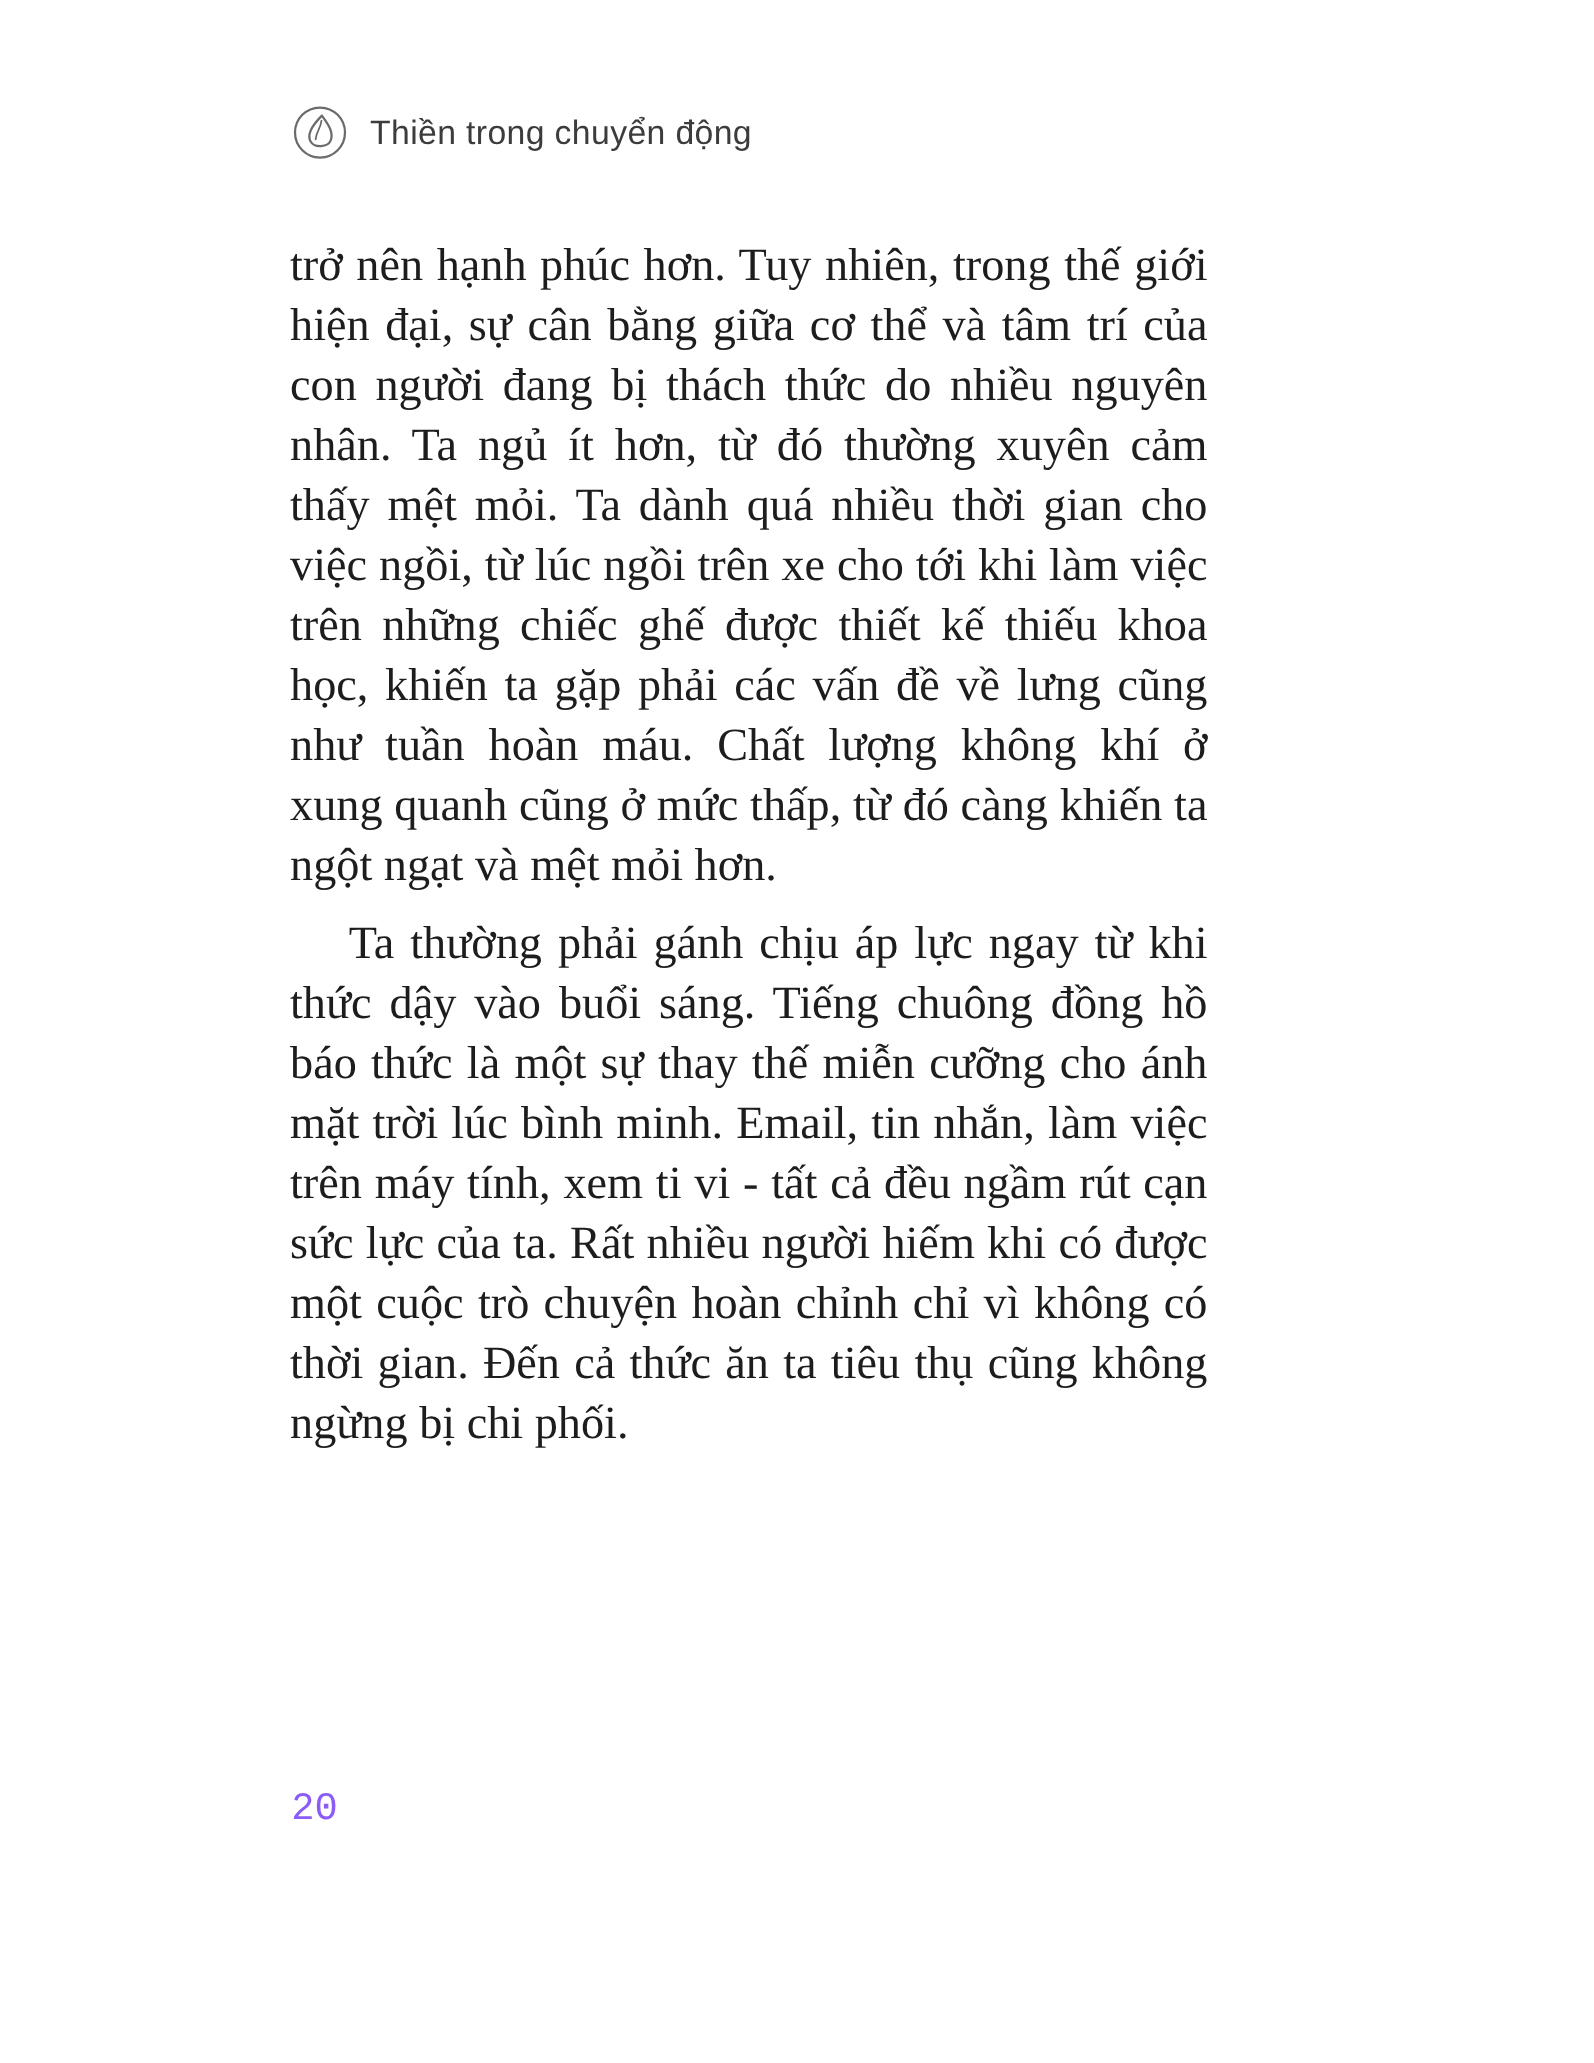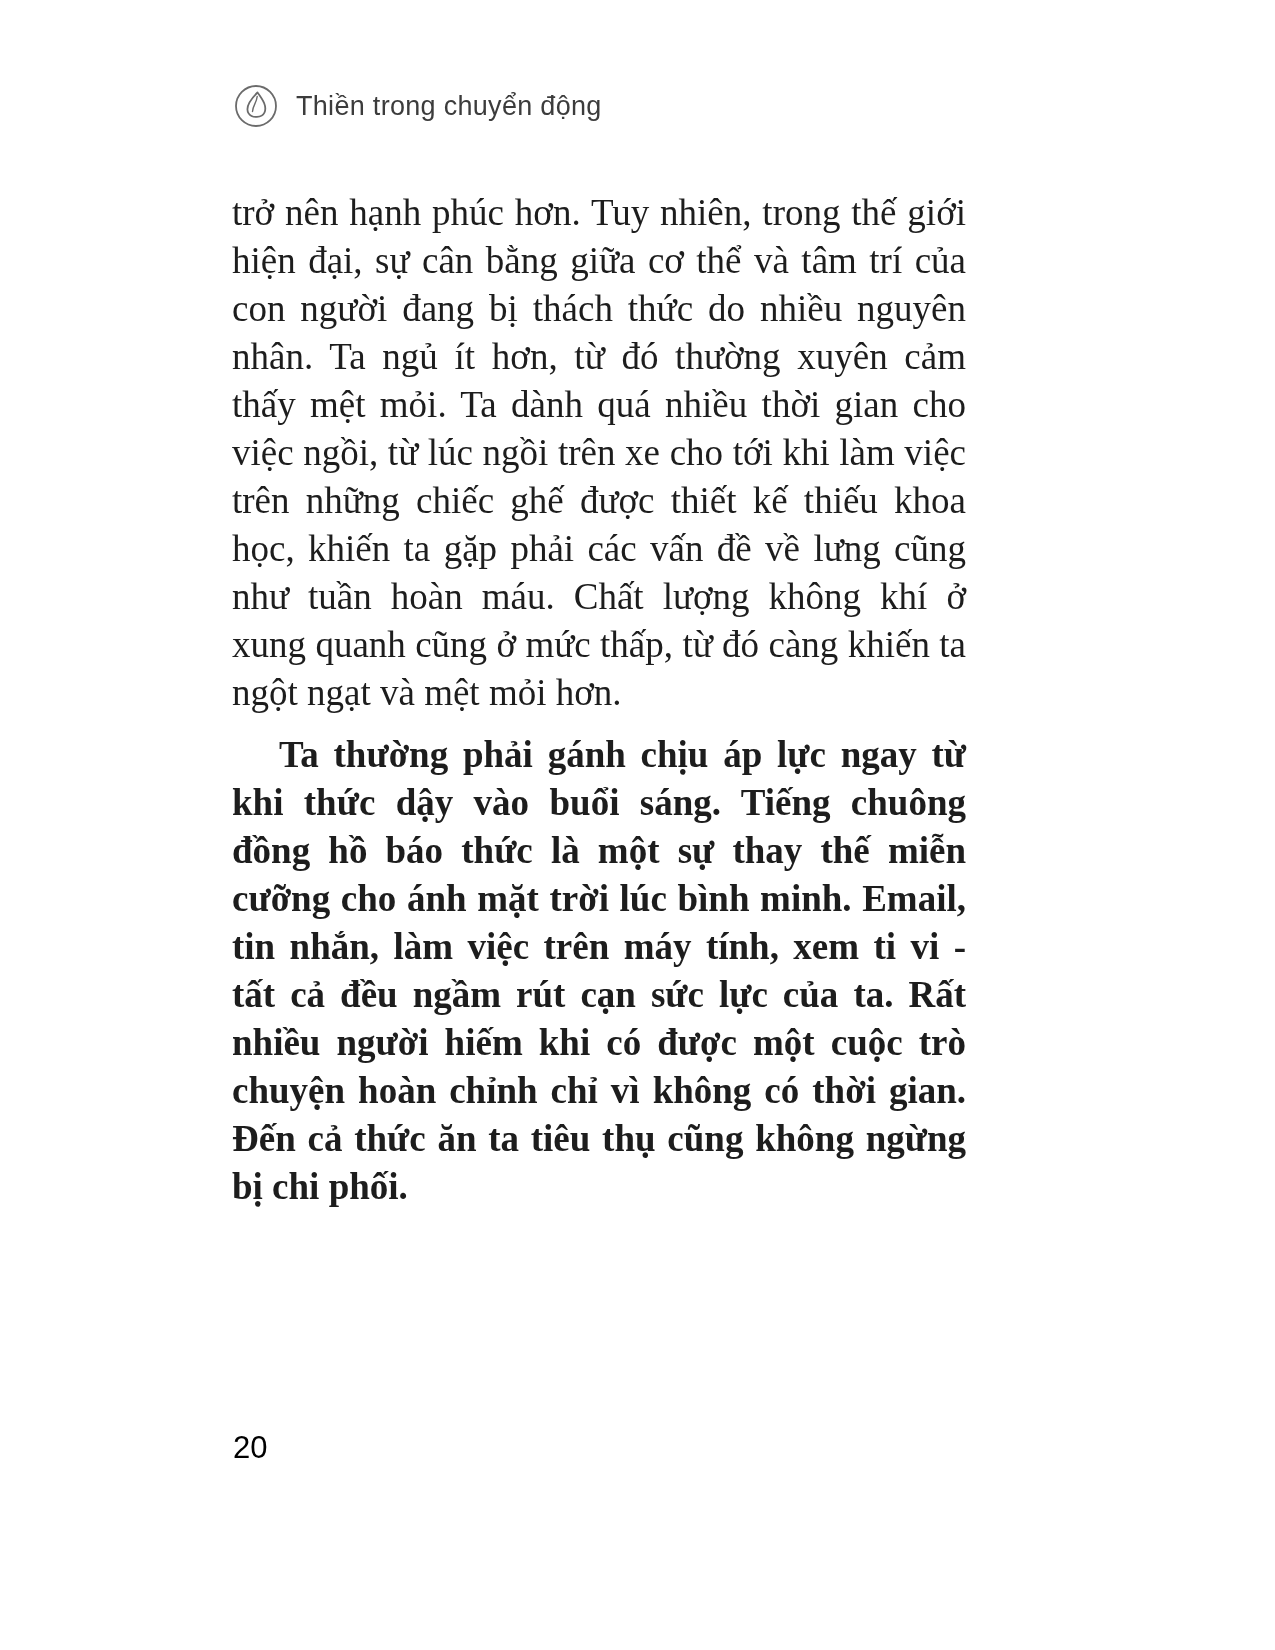--- a/index.html
+++ b/index.html
@@ -48,29 +48,28 @@
     line-height: 48px;
     color: #1d1d1d;
     text-align: justify;
     margin-top: 39px;
   }
   .body-text p {
     margin: 0 0 14px 0;
   }
   .body-text p.indent {
     text-indent: 47px;
-    font-weight: bold;
   }
   .page-number {
     position: absolute;
     left: 233px;
     top: 1430px;
-    font-family: Liberation Sans, sans-serif;
+    font-family: Liberation Mono, monospace;
     font-size: 31px;
-    color: #000000;
+    color: #8b5cf6;
   }
 </style>
 </head>
 <body>
 
 <div class="page">
 
   <header class="running-header">
     <span class="logo">
       <svg width="44" height="44" viewBox="0 0 44 44" fill="none" xmlns="http://www.w3.org/2000/svg">

